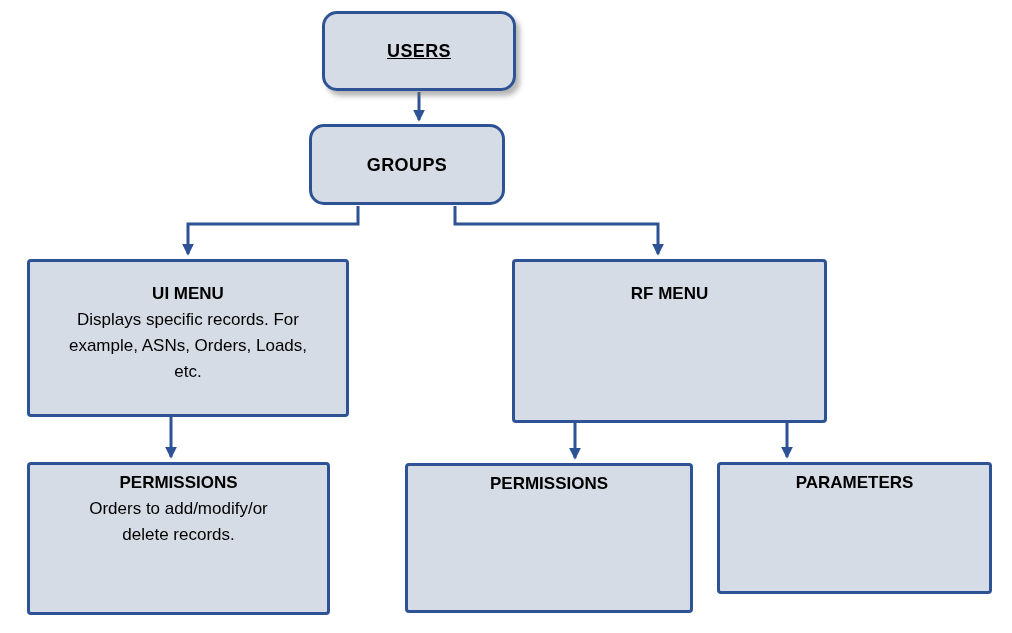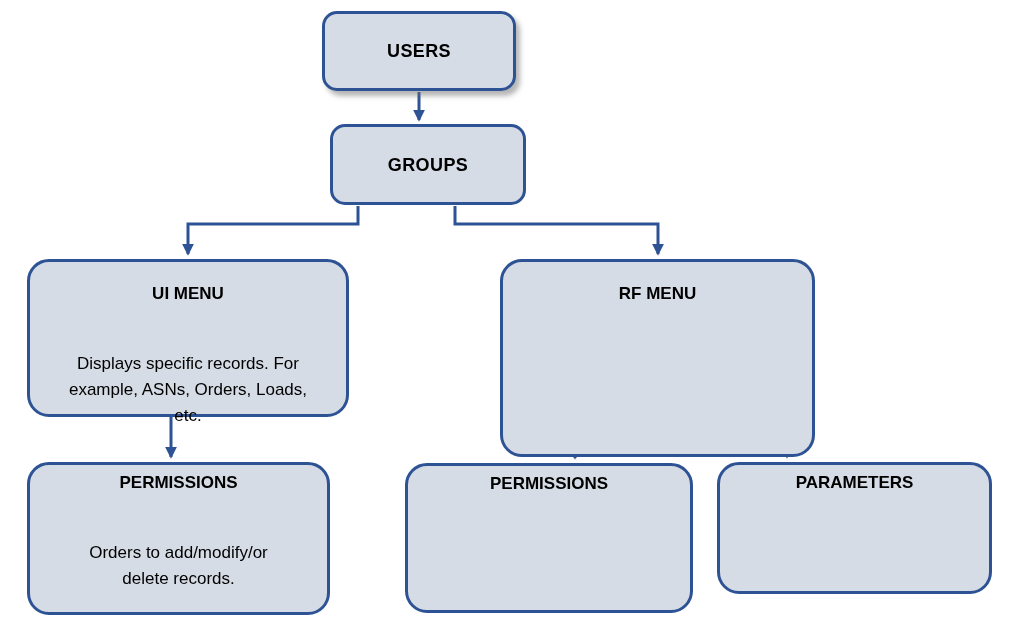--- a/index.html
+++ b/index.html
@@ -21,53 +21,52 @@
     stroke: var(--line, #2E5395);
     stroke-width: 3;
     fill: none;
   }
   svg.connectors marker path { fill: var(--line, #2E5395); stroke: none; }
   .node {
     position: absolute;
     box-sizing: border-box;
     background: var(--fill, #D6DCE5);
     border: 3.5px solid var(--line, #2E5395);
-    border-radius: 22px;
+    border-radius: 4px;
     display: flex;
     flex-direction: column;
     align-items: center;
     text-align: center;
     color: #000000;
   }
   .node .title {
     font-weight: bold;
     font-size: 17px;
     line-height: 26px;
     white-space: pre-line;
   }
   .node .body {
     font-size: 17px;
     line-height: 26px;
     white-space: pre-line;
     padding: 0 12px;
-    margin-top: 44px;
   }
   .node--small {
     justify-content: center;
     border-radius: 15px;
   }
   .node--small .title { font-size: 18px; letter-spacing: 0.4px; }
-  .node--shadow { box-shadow: 4px 5px 5px rgba(110,110,110,0.5); }
+  .node--shadow { box-shadow: 4px 5px 5px rgba(110,110,110,0.5); text-decoration: underline; }
   .node--mid  { padding-top: 19px; }
   .node--bot  { padding-top: 5px; }
 
   #node-users      { left: 322px; top:  11px; width: 194px; height:  80px; }
-  #node-groups     { left: 330px; top: 124px; width: 196px; height:  81px; }
+  #node-groups     { left: 309px; top: 124px; width: 196px; height:  81px; }
   #node-ui-menu    { left:  27px; top: 259px; width: 322px; height: 158px; }
-  #node-rf-menu    { left: 500px; top: 259px; width: 315px; height: 198px; }
+  #node-rf-menu    { left: 512px; top: 259px; width: 315px; height: 164px; }
   #node-perm-ui    { left:  27px; top: 462px; width: 303px; height: 153px; }
   #node-perm-rf    { left: 405px; top: 463px; width: 288px; height: 150px; }
   #node-parameters { left: 717px; top: 462px; width: 275px; height: 132px; }
 </style>
 </head>
 <body>
 
 <div class="canvas">
 
   <svg class="connectors" viewBox="0 0 1012 633" xmlns="http://www.w3.org/2000/svg" aria-hidden="true">

